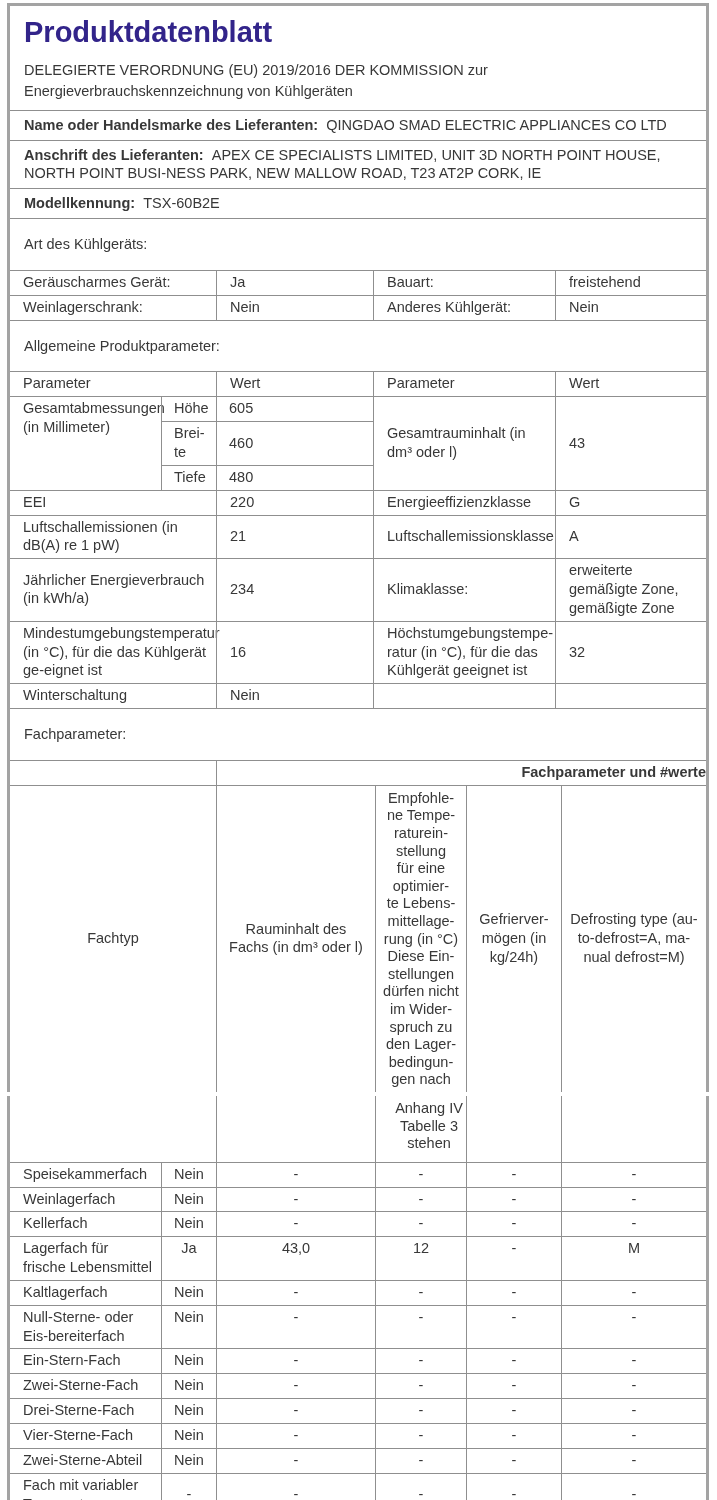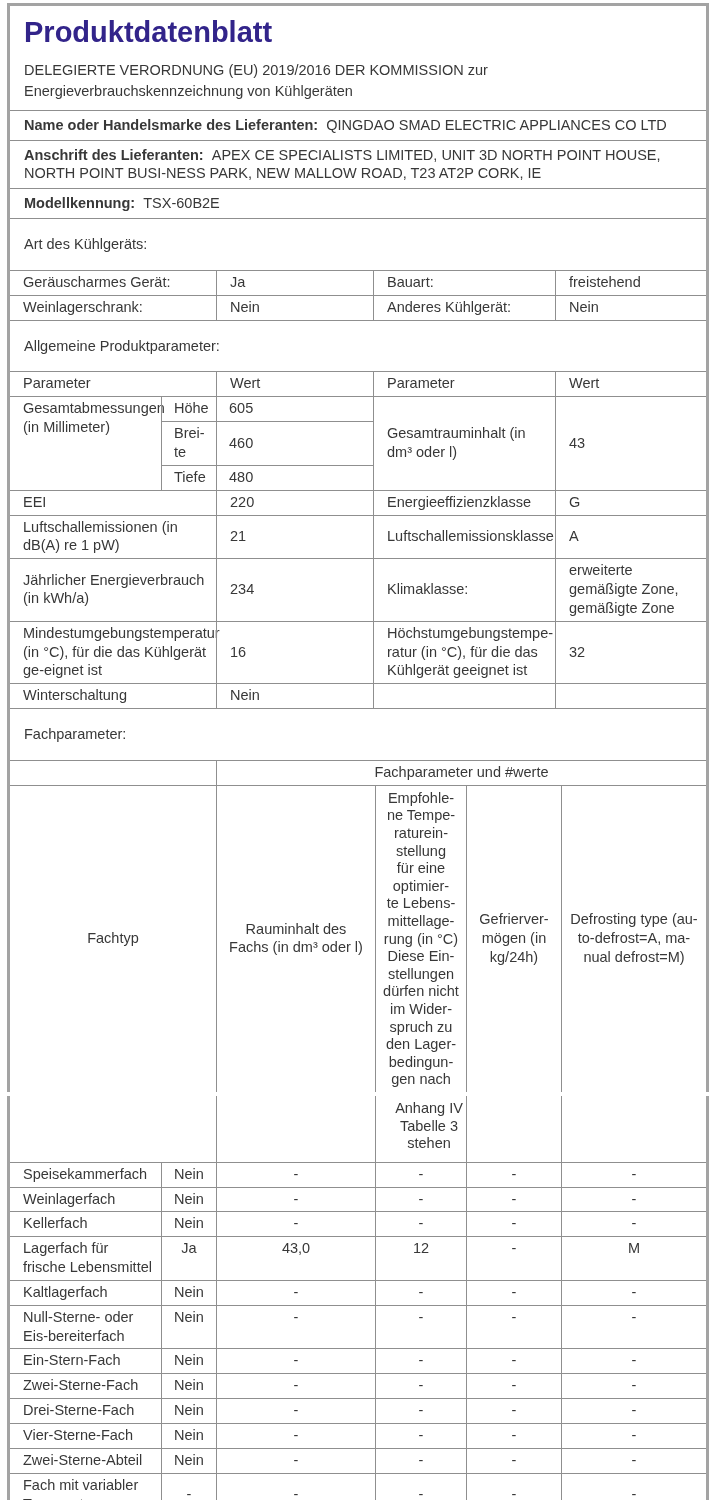--- a/index.html
+++ b/index.html
@@ -35,21 +35,21 @@
   .g.cols4 > .c + .c, .g.cols2 > .c + .c { border-left:1px solid #8f8f8f; }
   .bl { border-left:1px solid #8f8f8f; }
   .bt { border-top:1px solid #8f8f8f; }
 
   .sub { padding:2px 6px 3px 12px; }
   .prel { white-space:pre-line; }
   .vcent { display:flex; align-items:center; }
   .hcent { text-align:center; justify-content:center; }
   .ctr { text-align:center; padding:2px 4px 3px 4px; }
 
-  .fhead-span { text-align:center; padding:2px 0 3px 0; }
+  .fhead-span { text-align:right; padding:2px 0 3px 0;font-weight:bold; }
   .bigcell { min-height:298px; }
   .tempcol { line-height:17.6px; padding-top:4px; }
   .cont-temp { line-height:17.6px; padding:4px 0 9px 16px; }
   .frow-label { padding:2px 6px 3px 13px; }
 </style>
 </head>
 <body>
 
 <div class="doc">
 

